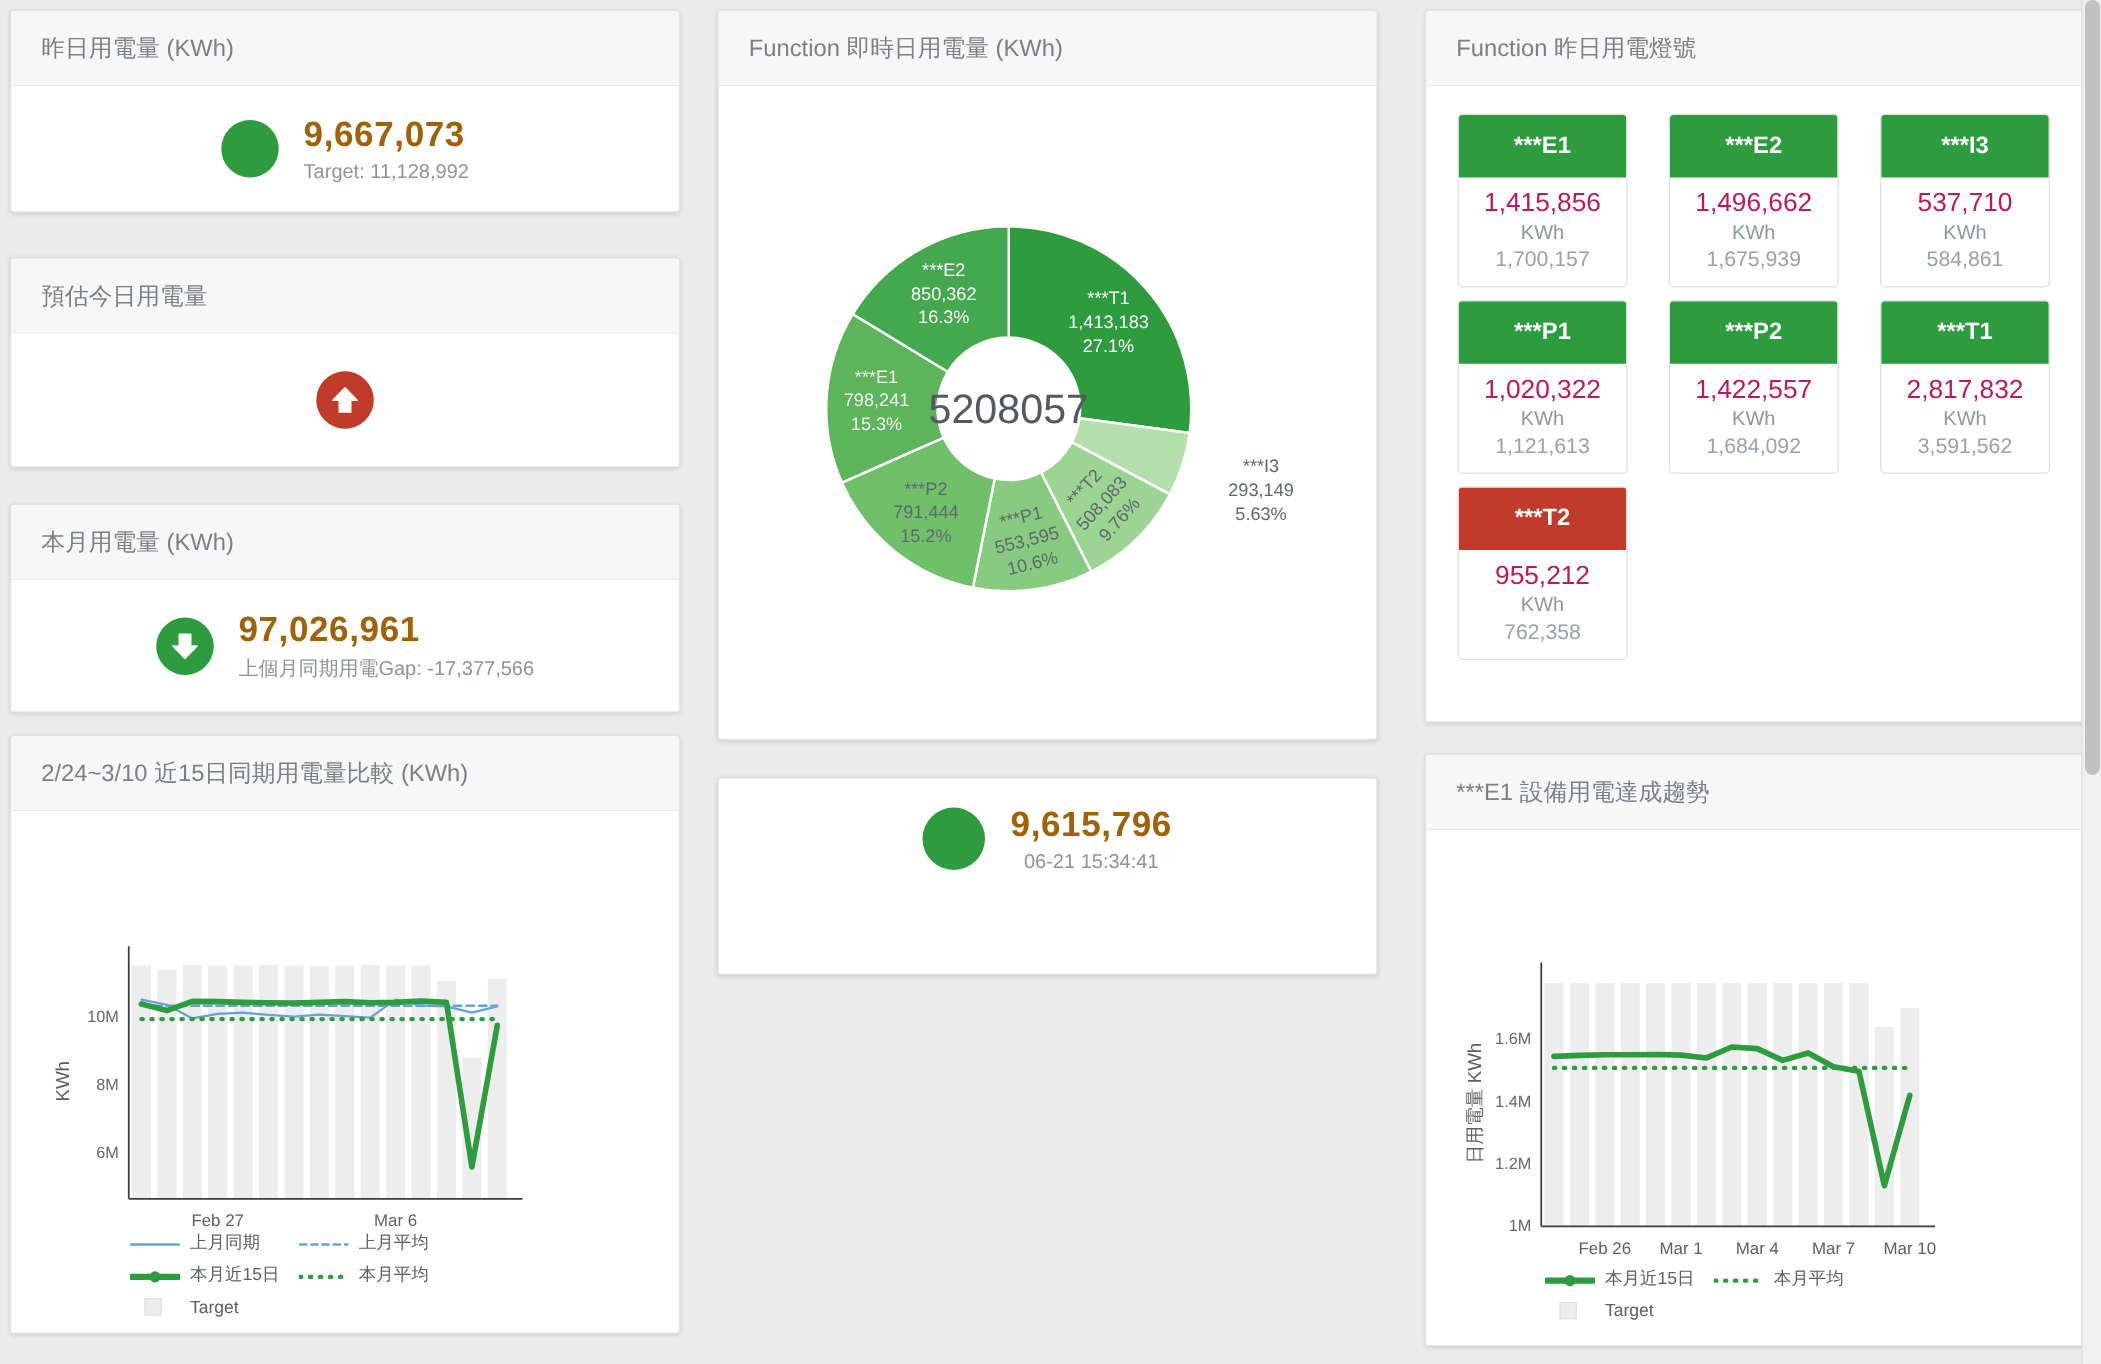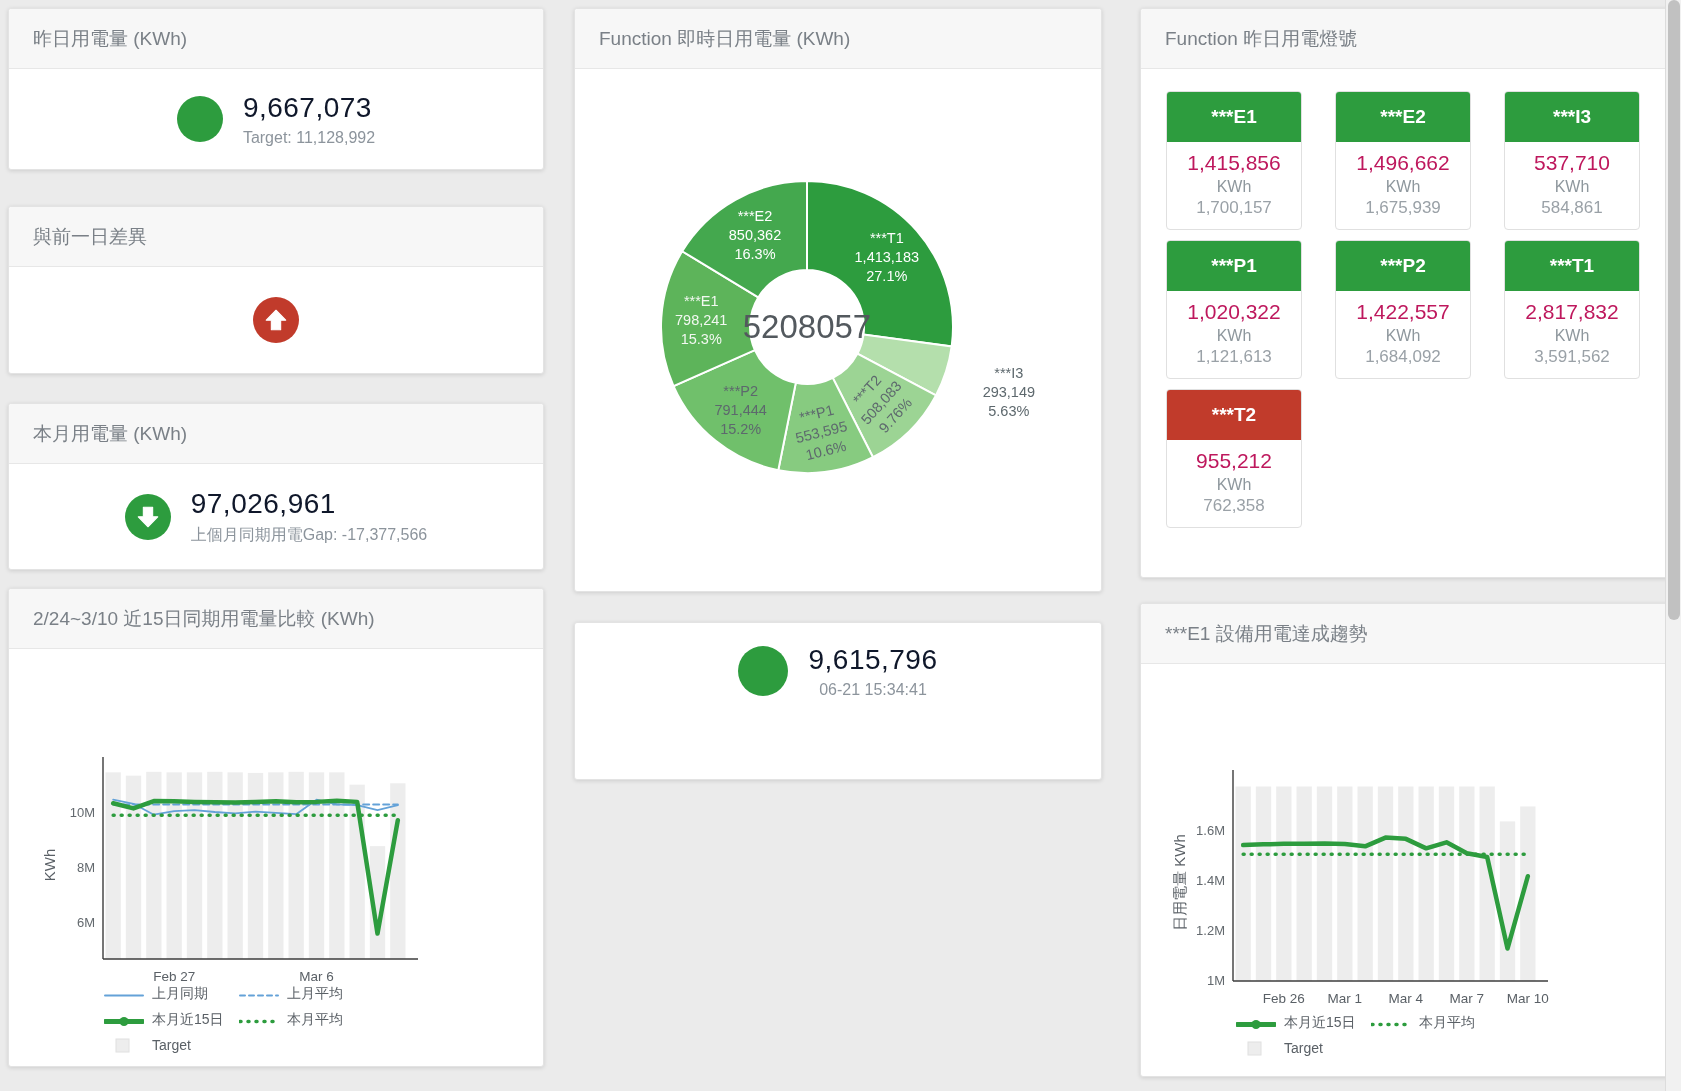--- a/index.html
+++ b/index.html
@@ -5,21 +5,21 @@
   *{margin:0;padding:0;box-sizing:border-box}
   html,body{width:1681px;height:1091px}
   body{background:#ebebeb;font-family:"Liberation Sans","DejaVu Sans",sans-serif;position:relative;overflow:hidden}
   .card{position:absolute;background:#fff;border:1px solid #e3e3e3;border-radius:3px;box-shadow:0 1px 4px rgba(0,0,0,.13)}
   .card-header{height:60px;display:flex;align-items:center;padding:0 24px;background:#f7f7f7;border-bottom:1px solid #e7e7e7;border-radius:3px 3px 0 0;font-weight:normal;font-size:19px;color:#7a8087}
   .card-body{position:relative;height:calc(100% - 60px)}
   .stat-body{display:flex;align-items:center;justify-content:center;gap:20px}
   .circle{width:46px;height:46px;border-radius:50%;flex:0 0 auto;display:flex;align-items:center;justify-content:center}
   .circle svg{width:26px;height:26px}
   .big-circle{width:50px;height:50px}
-  .stat-num{font-size:28px;font-weight:normal;color:#0f172a;letter-spacing:.5px}
+  .stat-num{font-size:28px;font-weight:bold;color:#a16207;letter-spacing:.5px}
   .stat-sub{font-size:16px;color:#8c949c;margin-top:5px}
   .center-sub{text-align:center}
   .tiles{padding:22px 25px;display:grid;grid-template-columns:repeat(3,136px);column-gap:33px;row-gap:10px}
   .tile{border:1px solid #e0e0e0;border-radius:4px;overflow:hidden;background:#fff}
   .tile-header{height:50px;display:flex;align-items:center;justify-content:center;color:#fff;font-weight:bold;font-size:19px}
   .tile-body{text-align:center;padding:9px 2px 11px}
   .tile-value{font-size:21px;font-weight:normal;color:#be185d}
   .tile-unit{font-size:16px;color:#8e979d;margin-top:3px}
   .tile-target{font-size:17px;color:#9aa1a7;margin-top:2px}
   .legend{position:absolute;font-size:14px;color:#5a6066}
@@ -39,21 +39,21 @@
   <div class="card-body stat-body">
     <span class="circle" style="background:#2d9c3e"></span>
     <div>
       <div class="stat-num">9,667,073</div>
       <div class="stat-sub">Target: 11,128,992</div>
     </div>
   </div>
 </section>
 
 <section class="card" style="left:8px;top:206px;width:536px;height:168px">
-  <div class="card-header">與前一日差異</div>
+  <div class="card-header">預估今日用電量</div>
   <div class="card-body stat-body">
     <span class="circle" style="background:#c13b2b">
       <svg viewBox="0 0 24 24">
           <path d="M12 3 L21 12.2 H16.3 V21 H7.7 V12.2 H3 Z" fill="#fff" stroke="#fff" stroke-width="1" stroke-linejoin="round"></path>
         </svg>
     </span>
   </div>
 </section>
 
 <section class="card" style="left:8px;top:403px;width:536px;height:167px">

